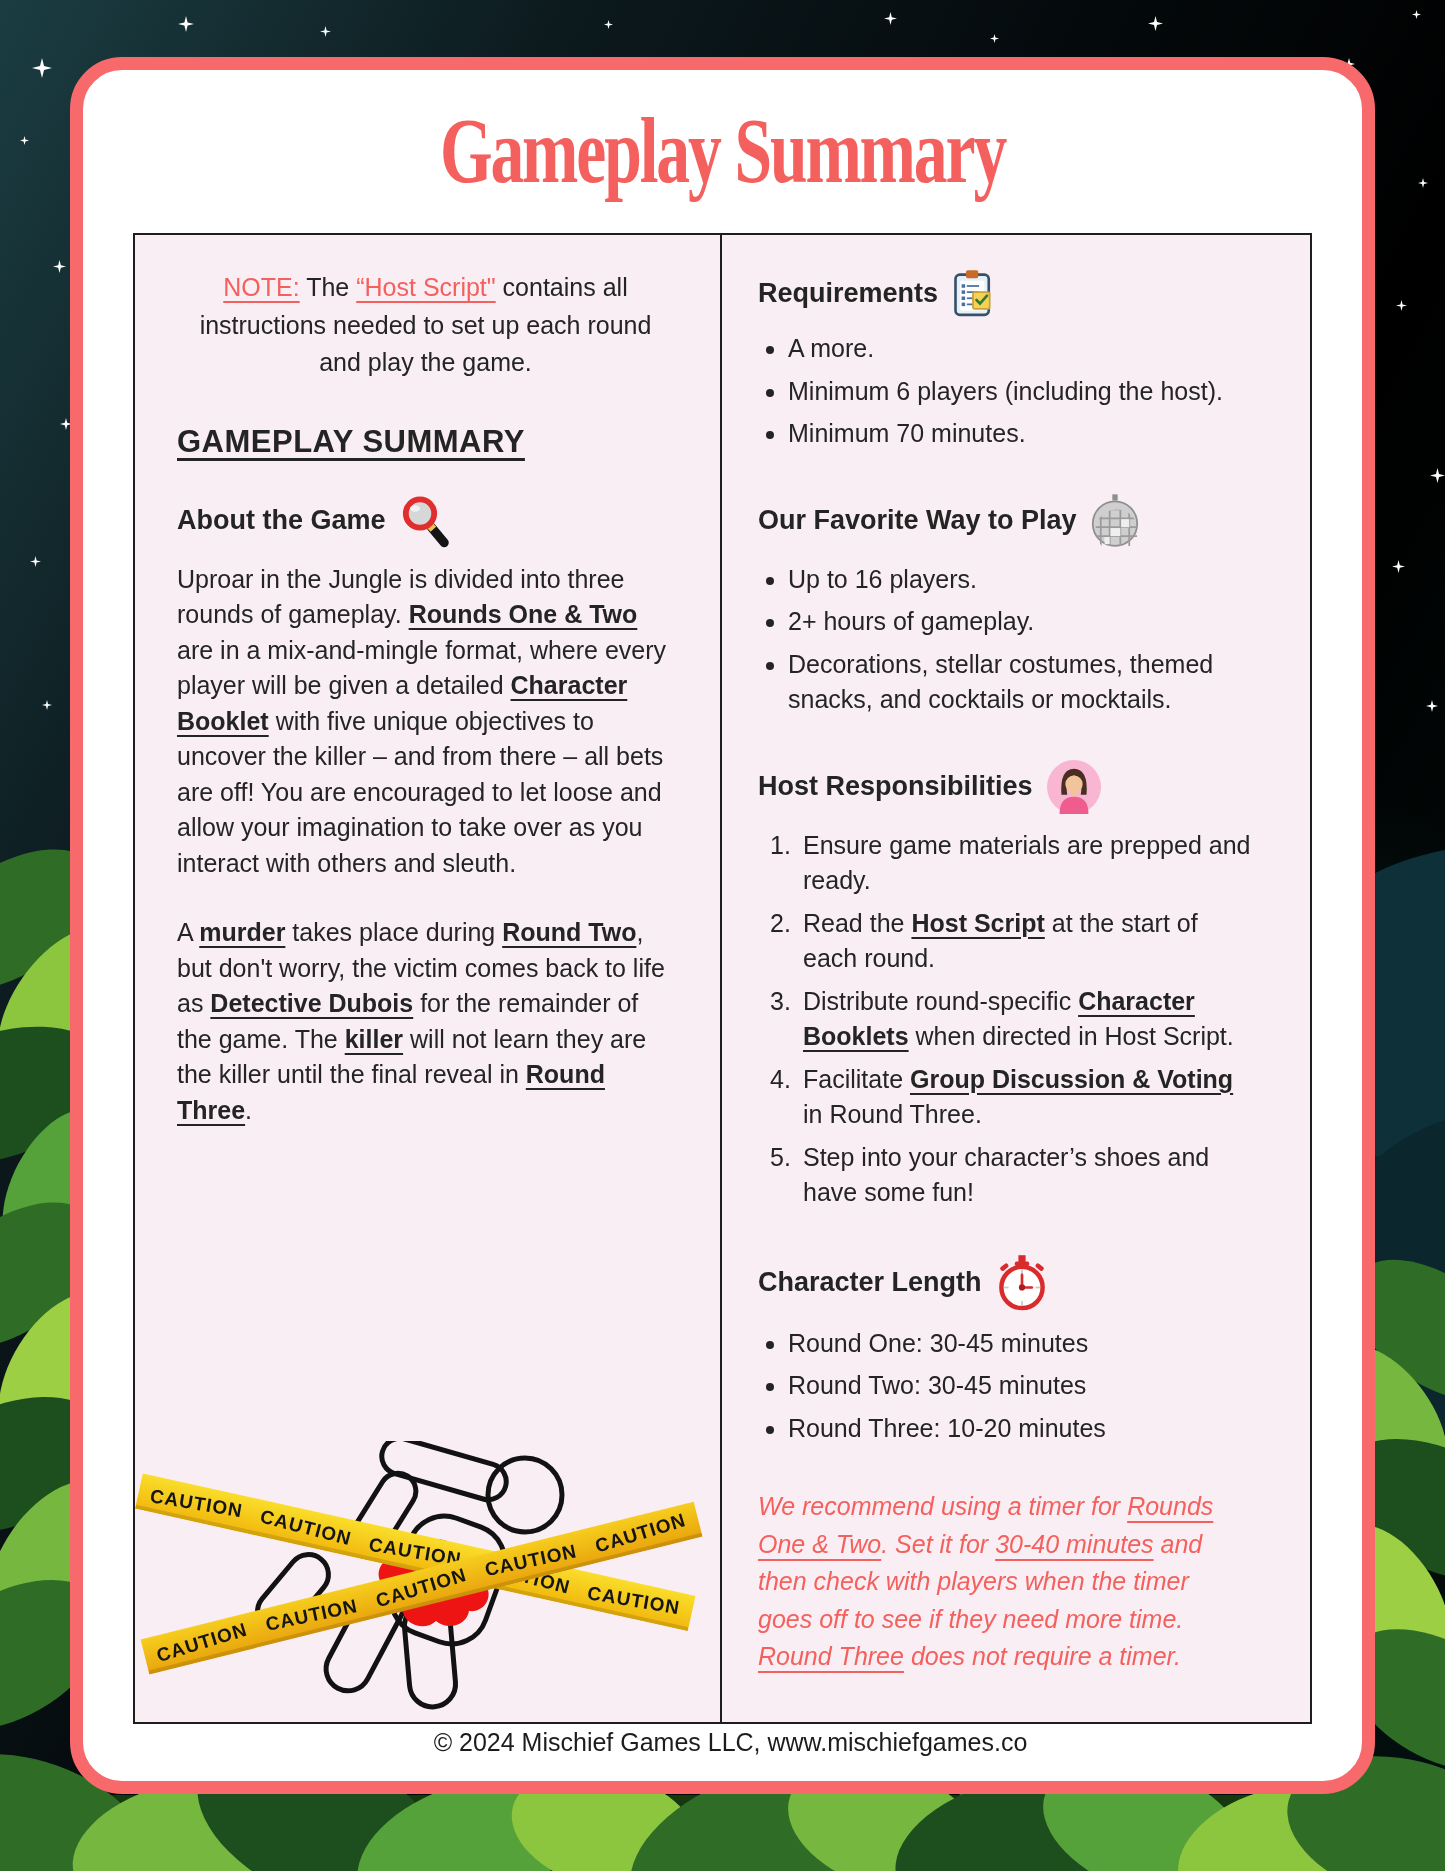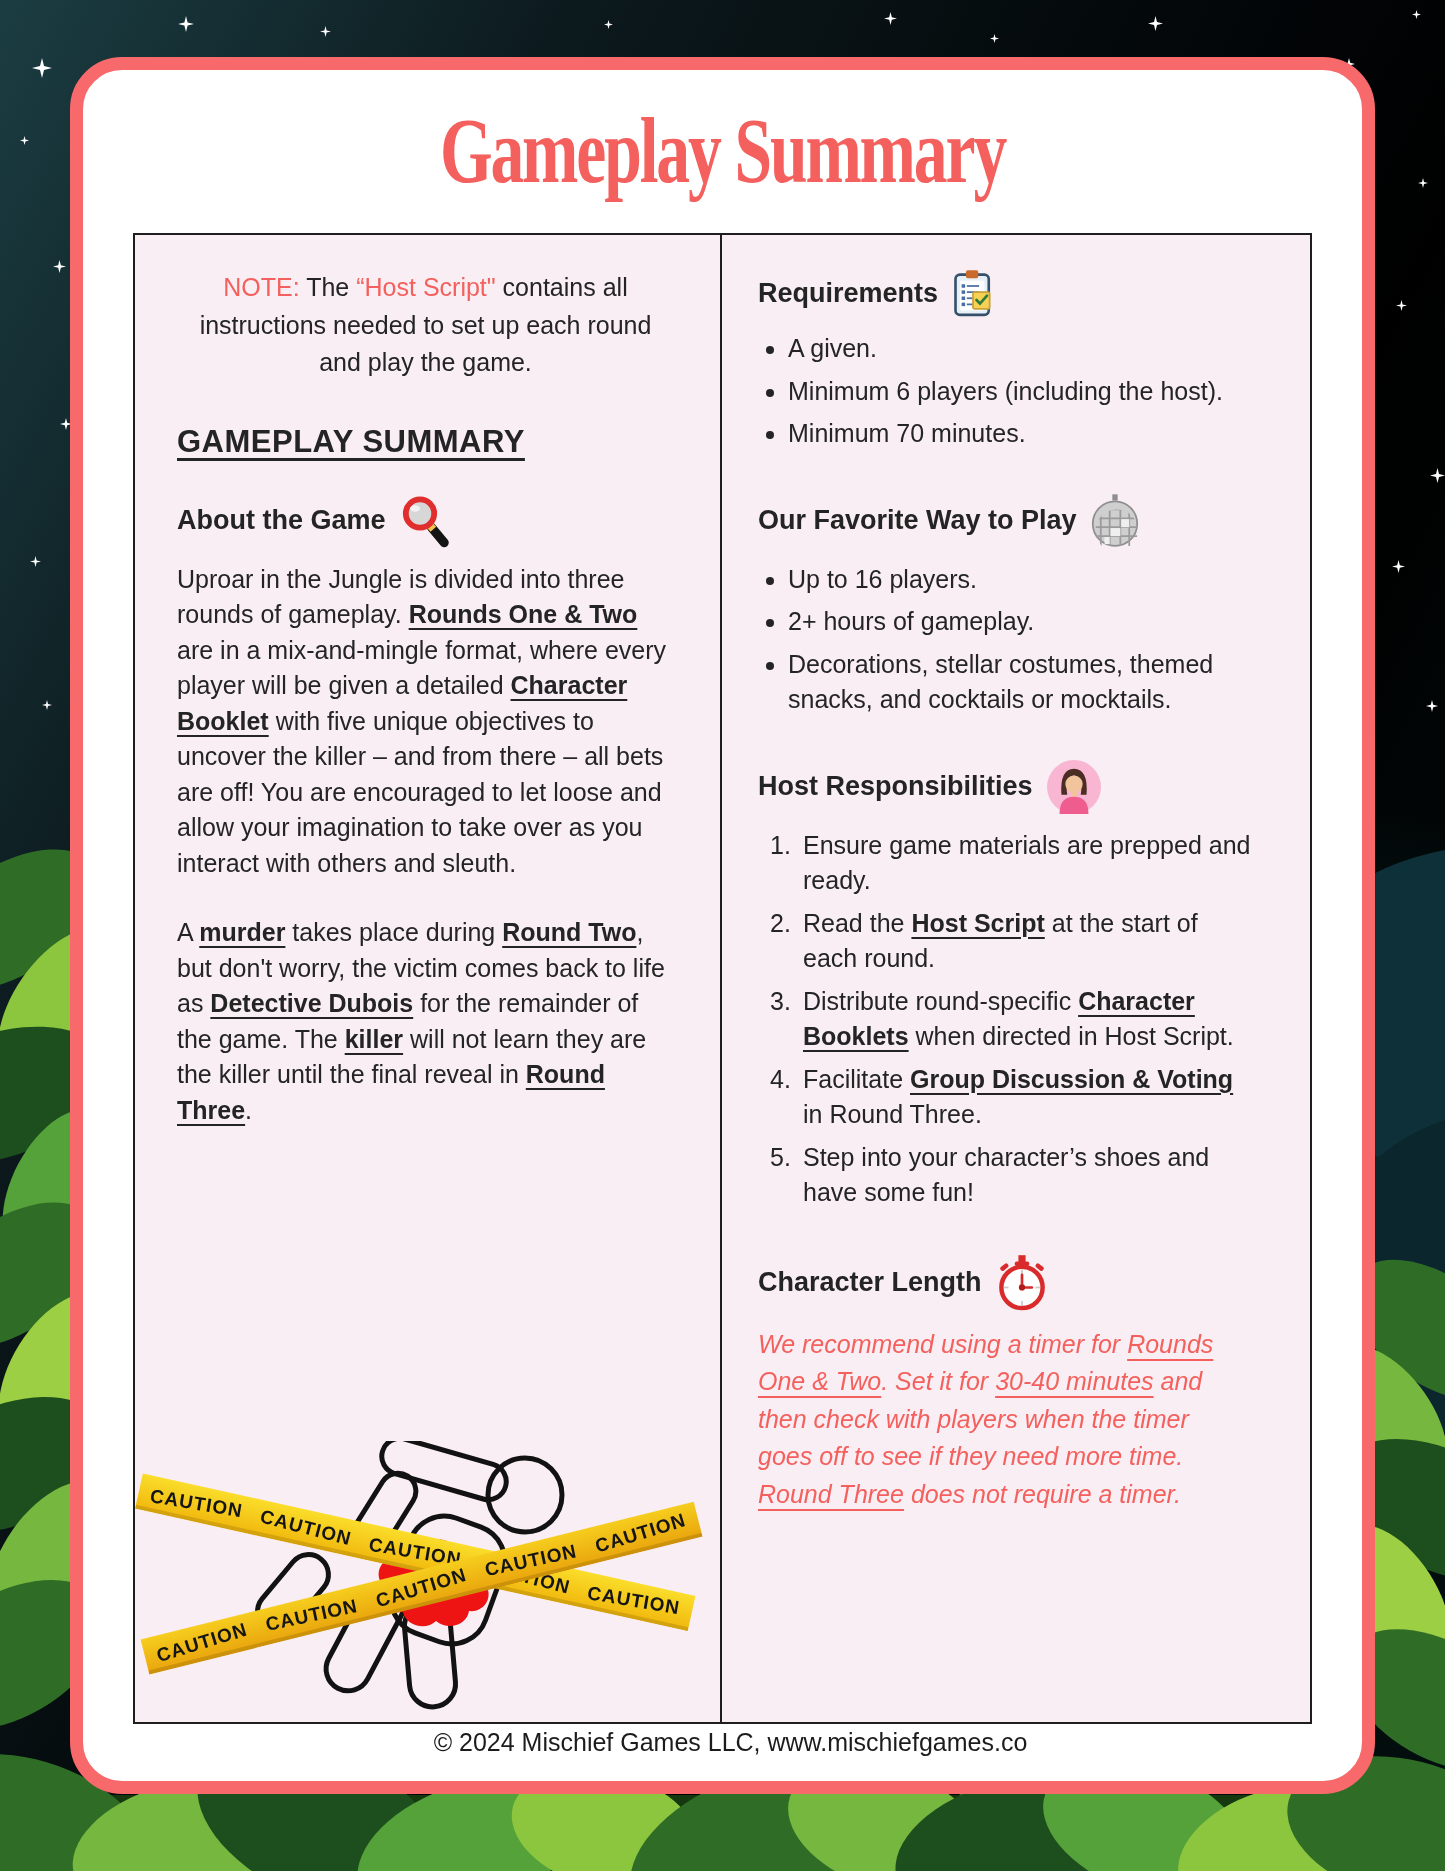--- a/index.html
+++ b/index.html
@@ -26,21 +26,21 @@
          font-family:"Liberation Serif",serif;font-weight:700;font-size:94px;
          color:var(--accent);transform:scaleX(.72);letter-spacing:-3px;white-space:nowrap;}
   .panel{position:absolute;left:50px;top:163px;width:1179px;height:1491px;
          background:var(--panel);border:2px solid #1e1e1e;display:flex;}
   .col{font-size:25px;line-height:1.42;}
   .col-left{width:587px;border-right:2px solid #1e1e1e;padding:34px 46px 0 42px;
             position:relative;overflow:hidden;}
   .col-right{flex:1;padding:34px 28px 0 36px;}
   
   .note{text-align:center;line-height:1.5;margin-bottom:38px;}
-  .seg-ru{color:var(--accent);text-decoration-thickness:2px;text-underline-offset:5px;text-align:center;}
+  .seg-ru{color:var(--accent);text-decoration:underline;text-decoration-thickness:2px;text-underline-offset:5px;text-align:center;}
   .seg-bu{font-weight:700;text-decoration:underline;text-decoration-thickness:2px;text-underline-offset:5px;}
   .seg-riu{text-decoration:underline;text-decoration-thickness:2px;text-underline-offset:6px;}
   .gs-heading{font-size:31px;font-weight:800;letter-spacing:.5px;margin:0 0 30px;
               text-decoration:underline;text-decoration-thickness:3px;text-underline-offset:6px;}
   .sub{display:flex;align-items:center;gap:14px;font-size:27px;font-weight:700;margin:0 0 14px;}
   .sub svg{flex:0 0 auto;}
   .body-p{margin:0 0 34px;}
   .sec ul{list-style:disc;padding-left:30px;margin:2px 0 42px;max-width:488px;}
   .sec ul li{margin-bottom:7px;}
   .sec ol{list-style:none;counter-reset:c;padding-left:12px;margin:4px 0 44px;max-width:500px;line-height:1.4;}
@@ -211,21 +211,21 @@
                 <rect x="11" y="31" width="4" height="4"></rect>
                   <rect x="17" y="32" width="10" height="2"></rect>
                 <rect x="11" y="38" width="4" height="4"></rect>
                   <rect x="17" y="39" width="12" height="2"></rect>
               </g>
               <rect x="24" y="26" width="19" height="19" rx="2" fill="#f7d154" stroke="#caa23a" stroke-width="2"></rect>
               <path d="M28,35 l4,4 l8,-9" fill="none" stroke="#2d7a3a" stroke-width="3" stroke-linecap="round"></path>
             </svg>
           </h3>
           <ul>
-            <li>A given.</li>
+            <li>A more.</li>
             <li>Minimum 6 players (including the host).</li>
             <li>Minimum 70 minutes.</li>
           </ul>
         </div>
 
         <div class="sec">
           <h3 class="sub">
             <span>Our Favorite Way to Play</span>
             <svg width="48" height="54" viewBox="0 0 54 60">
               <rect x="24" y="0" width="6" height="7" fill="#8f8f8f"></rect>
@@ -288,20 +288,25 @@
                 <line x1="29" y1="17" x2="29" y2="22"></line>
                   <line x1="29" y1="52" x2="29" y2="57"></line>
                 <line x1="9" y1="37" x2="14" y2="37"></line>
                   <line x1="44" y1="37" x2="49" y2="37"></line>
               </g>
               <line x1="29" y1="37" x2="29" y2="23" stroke="#d92b2b" stroke-width="3" stroke-linecap="round"></line>
               <line x1="29" y1="37" x2="40" y2="37" stroke="#d92b2b" stroke-width="3" stroke-linecap="round"></line>
               <circle cx="29" cy="37" r="3.5" fill="#b01b1b"></circle>
             </svg>
           </h3>
+          <ul>
+            <li>Round One: 30-45 minutes</li>
+            <li>Round Two: 30-45 minutes</li>
+            <li>Round Three: 10-20 minutes</li>
+          </ul>
         </div>
 
         <p class="timer-note"><span class="seg-p">We recommend using a timer for </span><span class="seg-riu">Rounds One &amp; Two</span><span class="seg-p">. Set it for </span><span class="seg-riu">30-40 minutes</span><span class="seg-p"> and then check with players when the timer goes off to see if they need more time. </span><span class="seg-riu">Round Three</span><span class="seg-p"> does not require a timer.</span></p>
       </div>
     </div>
 
     <div class="footer">© 2024 Mischief Games LLC, www.mischiefgames.co</div>
   </div>
 </div>
 

